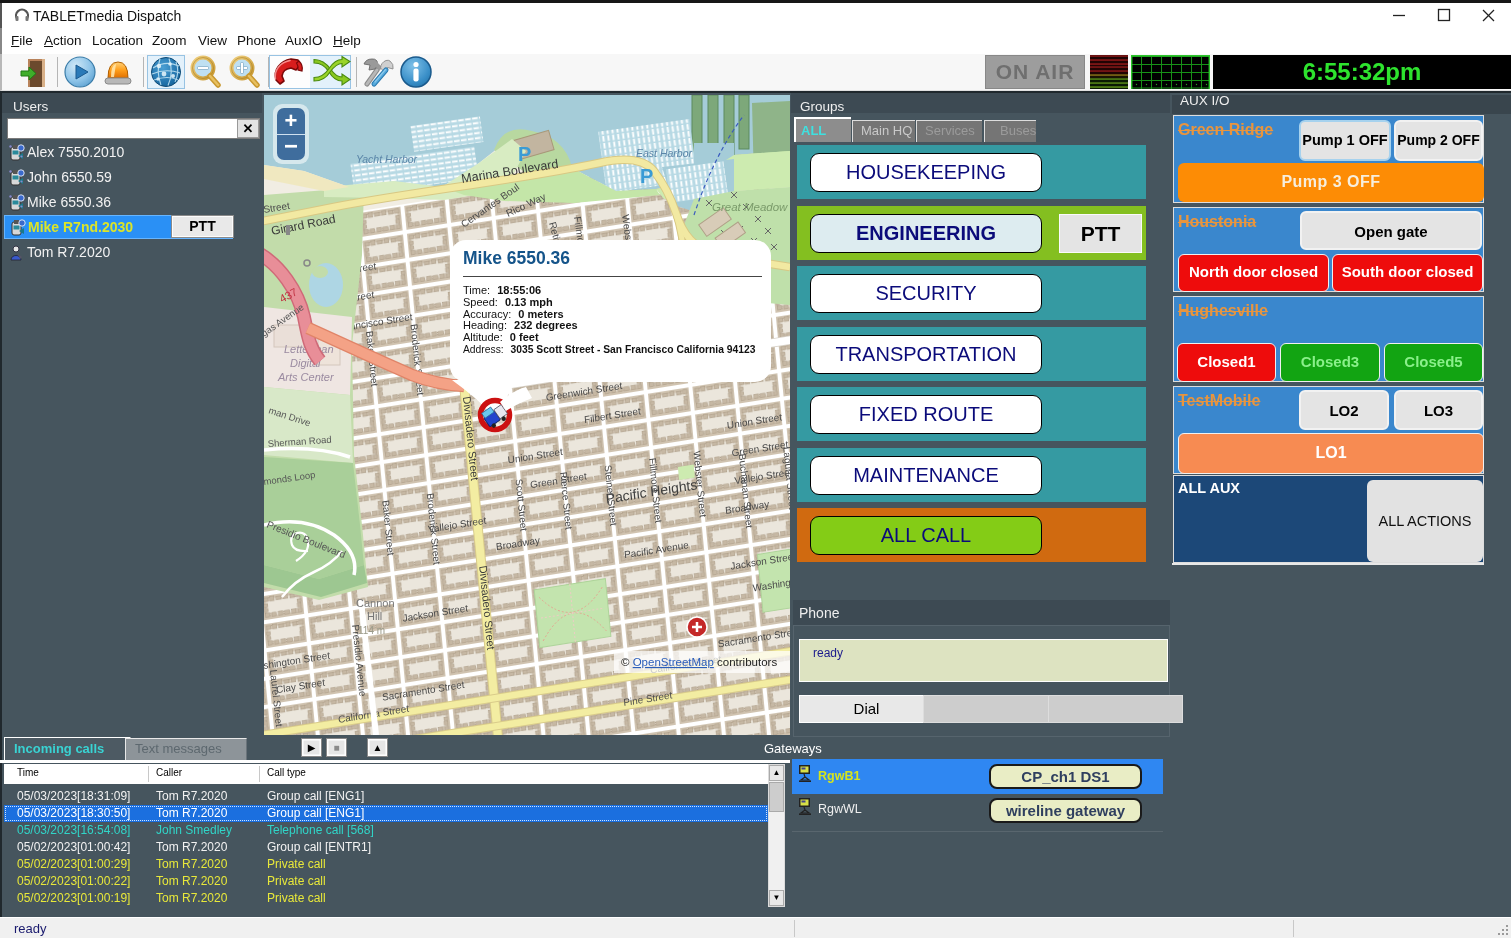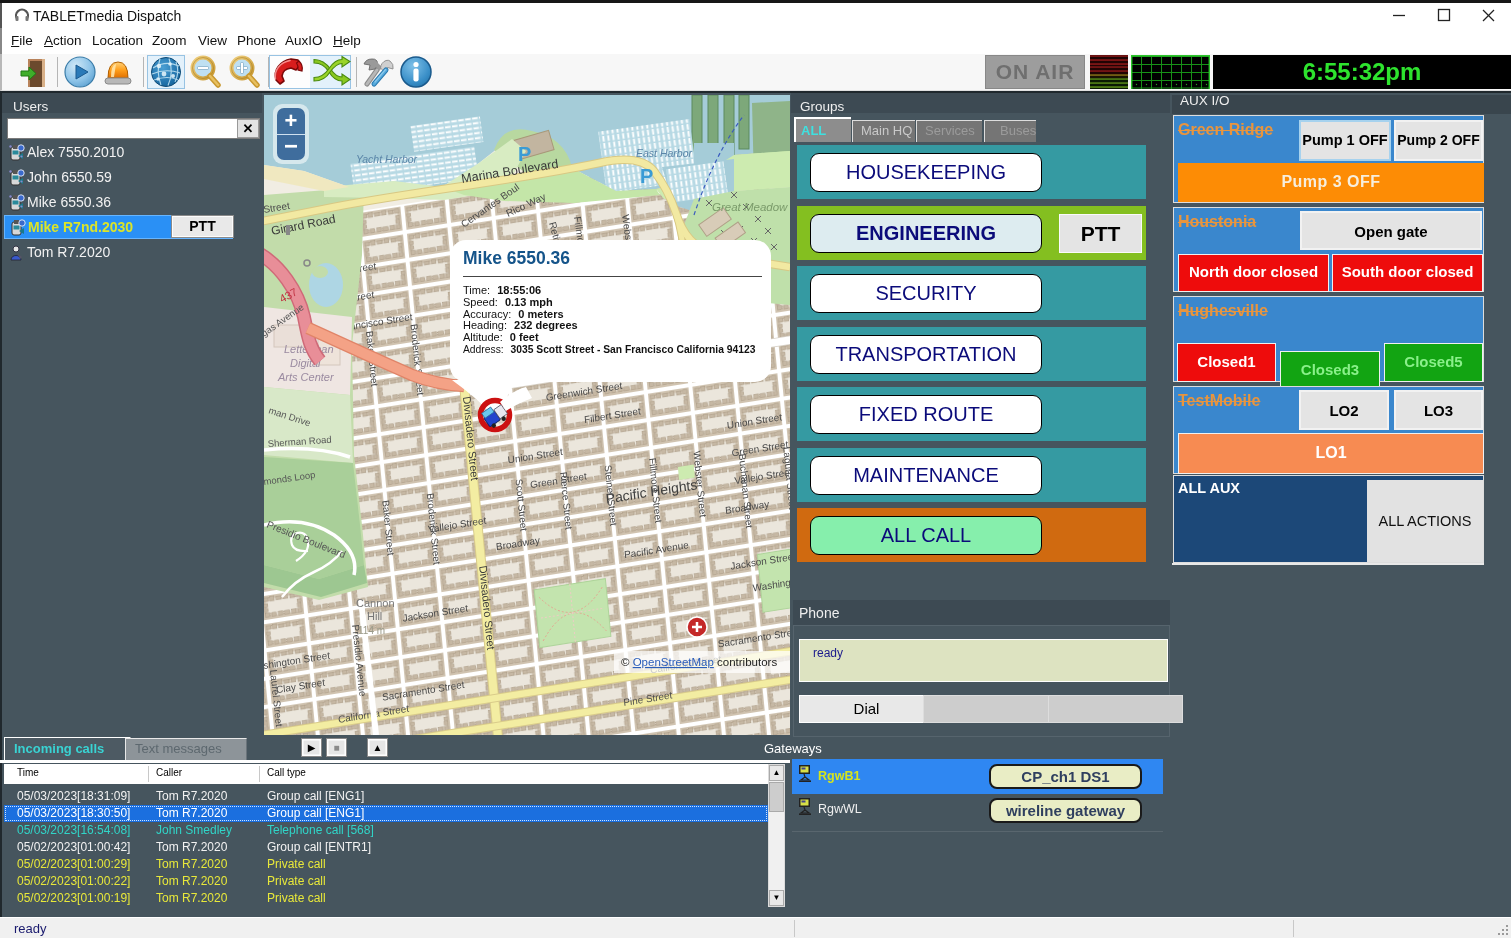--- a/index.html
+++ b/index.html
@@ -78,21 +78,21 @@
 #gw-hdr { left:793px; top:737px; width:377px; height:24px; }
 #gw-label { left:764px; top:741px; font-size:13px; color:#ffffff; }
 #gwrow1 { left:792px; top:759px; width:371px; height:35px; background:#2f87f2; }
 #gwrow2 { left:792px; top:794px; width:371px; height:31px; }
 .gwbtn { position:absolute; left:197px; width:153px; height:25px; background:#e9edc5; border:2px solid #1a1a1a; border-radius:8px; font-weight:bold; font-size:15px; color:#2f3f5f; text-align:center; }
 
 #aux-hdr { left:1172px; top:95px; width:339px; height:19px; background:#39454d; }
 #aux-label { left:1180px; top:93px; font-size:13.5px; color:#eee; }
 .auxbox { position:absolute; left:1173px; width:311px; background:#3a87cd; border:1px solid #ddd; }
 .auxlabel { position:absolute; left:4px; top:5px; color:#e8953e; font-weight:bold; font-size:16px; text-decoration:line-through; }
-.auxbtn { position:absolute; font-weight:bold; text-align:center; white-space:nowrap; overflow:hidden; }
+.auxbtn { position:absolute; font-weight:bold; text-align:center; white-space:nowrap; overflow:hidden;border-radius:6px; }
 .graybtn { background:#e4e4e4; border:2px solid #f2f2f2; color:#000; }
 </style>
 </head>
 <body>
 <div id="app">
   <div class="abs" id="topstrip"></div>
   <div class="abs" id="titlebar"></div>
   <div class="abs" id="titletext">TABLETmedia Dispatch</div>
   <div class="abs" id="menubar"></div>
   <div class="abs" id="toolbar"></div>
@@ -637,21 +637,21 @@
     <div class="grow" style="top:183px">
         <div class="gbtn">TRANSPORTATION</div>
       </div>
     <div class="grow" style="top:243px">
         <div class="gbtn">FIXED ROUTE</div>
       </div>
     <div class="grow" style="top:304px">
         <div class="gbtn">MAINTENANCE</div>
       </div>
     <div class="grow" style="top:364px;background:#d06a10">
-        <div class="gbtn" style="background:#86efac">ALL CALL</div>
+        <div class="gbtn" style="background:#84cc16">ALL CALL</div>
       </div>
   </div>
 
   <div class="abs" id="phone-hdr"></div>
   <div class="abs" id="phone-label">Phone</div>
   <div class="abs" id="phonebox">
     <div class="abs" id="phonetxt">ready</div>
     <div class="phbtn" style="left:5px;background:#e8e8e8;border:1px solid #fff;color:#000;font-size:15px;text-align:center;line-height:26px;">Dial</div>
     <div class="phbtn" style="left:129px;background:#cdcdcd;border:1px solid #ddd;"></div>
     <div class="phbtn" style="left:254px;background:#cdcdcd;border:1px solid #ddd;"></div>
@@ -693,21 +693,21 @@
   </div>
   <div class="auxbox" style="top:207px;height:85px;">
     <div class="auxlabel">Houstonia</div>
     <div class="auxbtn graybtn" style="left:126px;top:3px;width:182px;height:39px;font-size:15px;line-height:37px;">Open gate</div>
     <div class="auxbtn" style="left:4px;top:46px;width:151px;height:38px;background:#ee0c0c;color:#fff;font-size:15px;line-height:34px;border:1px solid #f0f0f0;">North door closed</div>
     <div class="auxbtn" style="left:158px;top:46px;width:151px;height:38px;background:#ee0c0c;color:#fff;font-size:15px;line-height:34px;border:1px solid #f0f0f0;">South door closed</div>
   </div>
   <div class="auxbox" style="top:296px;height:86px;">
     <div class="auxlabel">Hughesville</div>
     <div class="auxbtn" style="left:3px;top:46px;width:99px;height:39px;background:#ee0c0c;color:#fff;font-size:15px;line-height:35px;border:1px solid #f0f0f0;">Closed1</div>
-    <div class="auxbtn" style="left:106px;top:46px;width:100px;height:39px;background:#12a412;color:#8af08a;font-size:15px;line-height:35px;border:1px solid #f0f0f0;margin-top:8px;">Closed3</div>
+    <div class="auxbtn" style="left:106px;top:46px;width:100px;height:39px;background:#12a412;color:#8af08a;font-size:15px;line-height:35px;border:1px solid #f0f0f0;">Closed3</div>
     <div class="auxbtn" style="left:210px;top:46px;width:99px;height:39px;background:#12a412;color:#8af08a;font-size:15px;line-height:35px;border:1px solid #f0f0f0;">Closed5</div>
   </div>
   <div class="auxbox" style="top:386px;height:88px;">
     <div class="auxlabel">TestMobile</div>
     <div class="auxbtn graybtn" style="left:125px;top:3px;width:90px;height:40px;font-size:15px;line-height:38px;">LO2</div>
     <div class="auxbtn graybtn" style="left:220px;top:3px;width:89px;height:40px;font-size:15px;line-height:38px;">LO3</div>
     <div class="auxbtn" style="left:4px;top:46px;width:306px;height:41px;background:#f78b52;color:#fff;font-size:16px;line-height:37px;border:1px solid #f0f0f0;">LO1</div>
   </div>
   <div class="auxbox" style="top:475px;height:88px;background:#1c4878;">
     <div style="position:absolute;left:4px;top:4px;color:#fff;font-weight:bold;font-size:14.5px;">ALL AUX</div>

